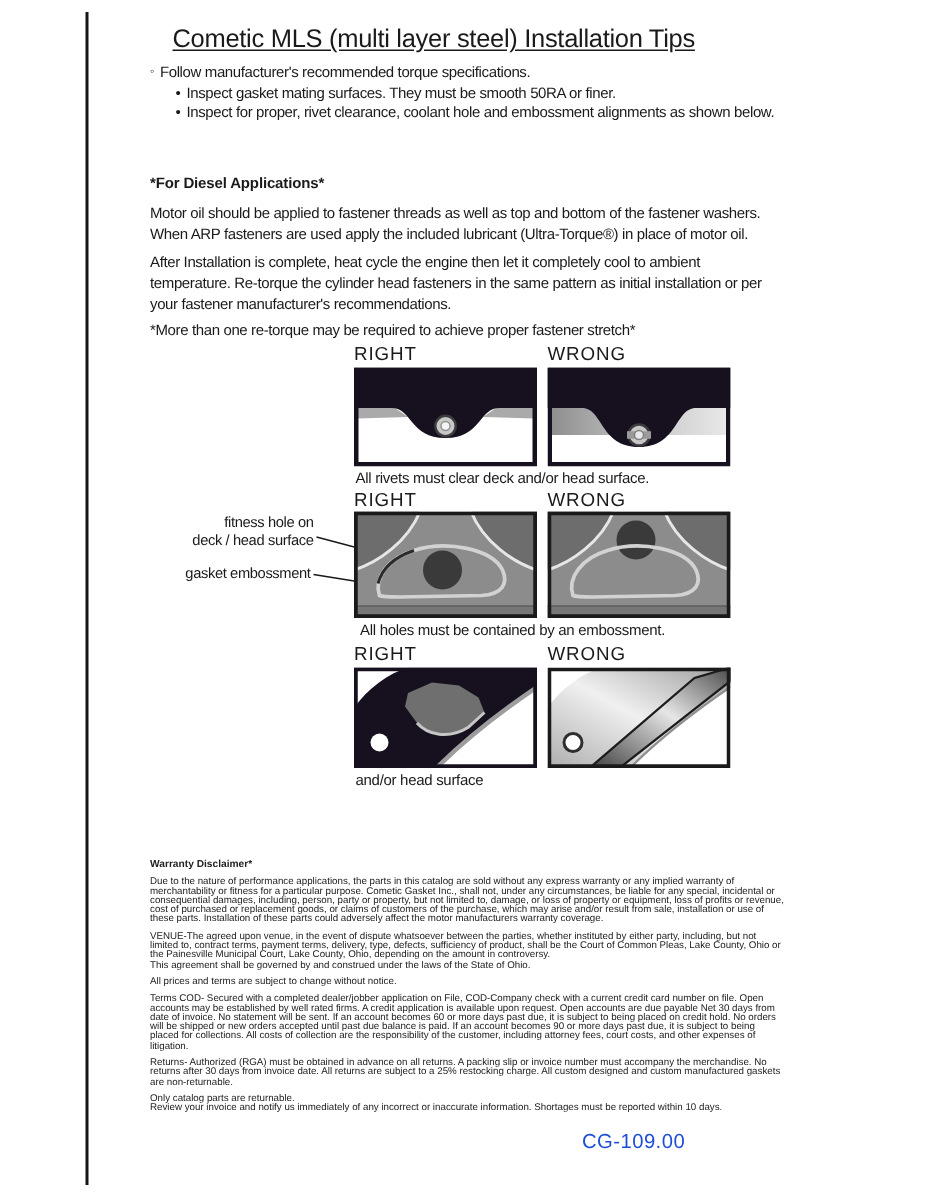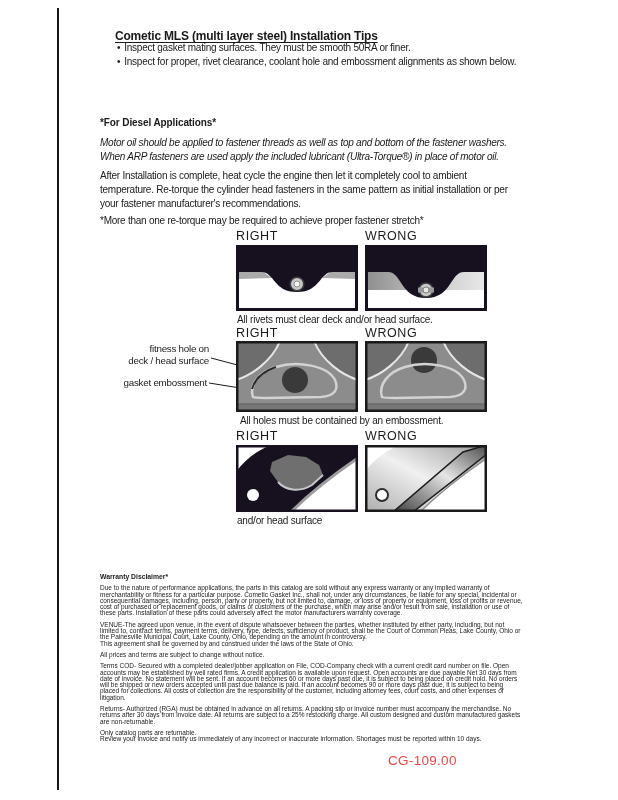--- a/index.html
+++ b/index.html
@@ -1,30 +1,30 @@
 <!DOCTYPE html>
 <html><head>
 <meta charset="utf-8">
 <style>
   html,body{margin:0;padding:0;background:#e9e9e9;}
   .page{position:relative;width:618px;height:800px;background:#ffffff;
         font-family:"Liberation Sans",sans-serif;color:#1a1a1a;overflow:hidden;margin:0 auto;}
   .scan-line{position:absolute;left:57px;top:8px;width:1.5px;height:782px;background:#161616;}
 
-  .title{position:absolute;left:115px;top:29px;font-size:12px;font-weight:bold;margin:0;
+  .title{position:absolute;left:115px;top:16px;font-size:17px;font-weight:normal;margin:0;
          text-decoration:underline;text-underline-offset:2px;letter-spacing:-0.2px;}
 
   .intro{position:absolute;left:100px;top:41px;font-size:10px;line-height:13.7px;letter-spacing:-0.25px;}
   .intro .sub{margin-left:17px;}
   .m1{font-size:8px;margin-right:4px;vertical-align:1px;}
   .m2{margin-right:4px;}
 
   .dh{position:absolute;left:100px;top:117px;font-size:10px;font-weight:bold;margin:0;letter-spacing:-0.1px;}
   .bp{position:absolute;left:100px;width:416px;font-size:10px;line-height:13.8px;letter-spacing:-0.25px;margin:0;}
-  .bp1{top:136px;font-style:italic;} .bp2{top:169px;} .bpnote{top:214px;}
+  .bp1{top:136px;} .bp2{top:169px;} .bpnote{top:214px;}
 
   .dlabel{position:absolute;width:122px;text-align:left;font-size:12.5px;letter-spacing:0.6px;}
   .l-r1r{left:236px;top:229px;} .l-r1w{left:365px;top:229px;}
   .l-r2r{left:236px;top:326px;} .l-r2w{left:365px;top:326px;}
   .l-r3r{left:236px;top:429px;} .l-r3w{left:365px;top:429px;}
 
   .panel{position:absolute;display:block;}
   .p-r1r{left:236px;top:245px;} .p-r1w{left:365px;top:245px;}
   .p-r2r{left:236px;top:341px;} .p-r2w{left:365px;top:341px;}
   .p-r3r{left:236px;top:445px;} .p-r3w{left:365px;top:445px;}
@@ -37,31 +37,32 @@
   .ann{position:absolute;font-size:9.8px;letter-spacing:-0.25px;text-align:right;line-height:11.5px;}
   .ann1{left:95px;width:114px;top:343px;}
   .ann2{left:85px;width:122px;top:377px;}
   .leader-svg{position:absolute;left:205px;top:352px;}
 
   .disc{position:absolute;left:100px;top:574px;width:424px;font-size:6.5px;line-height:6.3px;color:#222;}
   .disc h3{font-size:6.8px;margin:0 0 5px 0;}
   .disc p{margin:0 0 5px 0;}
   .disc p.nog{margin:0;}
 
-  .docnum{position:absolute;left:388px;top:753px;font-size:13.5px;letter-spacing:0.3px;color:#ef4444;}
+  .docnum{position:absolute;left:388px;top:753px;font-size:13.5px;letter-spacing:0.3px;color:#1d4ed8;}
 </style>
 </head>
 <body>
 
 <div class="page">
   <div class="scan-line"></div>
 
   <h1 class="title">Cometic MLS (multi layer steel) Installation Tips</h1>
 
   <div class="intro">
+    <div><span class="m1">◦</span><span>Follow manufacturer's recommended torque specifications.</span></div>
     <div class="sub"><span class="m2">•</span><span>Inspect gasket mating surfaces.  They must be smooth 50RA or finer.</span></div>
     <div class="sub"><span class="m2">•</span><span>Inspect for proper, rivet clearance, coolant hole and embossment alignments as shown below.</span></div>
   </div>
 
   <h2 class="dh">*For Diesel Applications*</h2>
   <p class="bp bp1">Motor oil should be applied to fastener threads as well as top and bottom of the fastener washers. When ARP fasteners are used apply the included lubricant (Ultra-Torque®) in place of motor oil.</p>
   <p class="bp bp2">After Installation is complete, heat cycle the engine then let it completely cool to ambient temperature. Re-torque the cylinder head fasteners in the same pattern as initial installation or per your fastener manufacturer's recommendations.</p>
   <p class="bp bpnote">*More than one re-torque may be required to achieve proper fastener stretch*</p>
 
   <div class="dlabel l-r1r">RIGHT</div>

